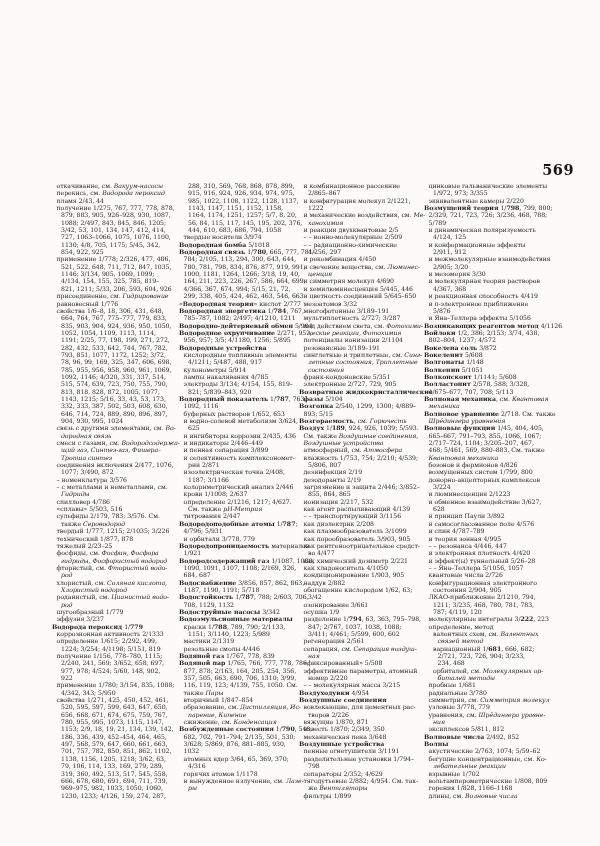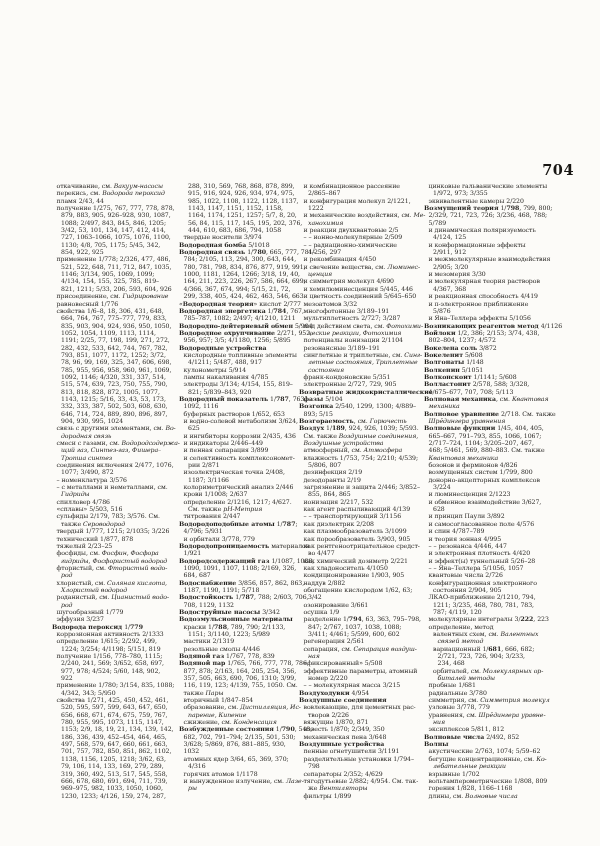--- a/index.html
+++ b/index.html
@@ -17,21 +17,21 @@
   .col i{font-style:italic;}
   #col1{left:52px;width:122px;}
   #col2{left:179px;width:120px;}
   #col3{left:299px;width:118px;}
   #col4{left:424px;width:124px;}
 </style>
 </head>
 <body>
 
 <div class="page">
-  <div class="pagenum">704</div>
+  <div class="pagenum">569</div>
   <div class="col" id="col1">
       <div class="ln i1">откачивание, см. <i>Вакуум-насосы</i></div>
       <div class="ln i1">перекись, см. <i>Водорода пероксид</i></div>
       <div class="ln i1">пламя 2/43, 44</div>
       <div class="ln i1">получение 1/275, 767, 777, 778, 878,</div>
       <div class="ln i2">879, 883, 905, 926–928, 930, 1087,</div>
       <div class="ln i2">1088; 2/497, 843, 845, 846, 1205;</div>
       <div class="ln i2">3/42, 53, 101, 134, 147, 412, 414,</div>
       <div class="ln i2">727, 1063–1066, 1075, 1076, 1100,</div>
       <div class="ln i2">1130; 4/8, 705, 1175; 5/45, 342,</div>

